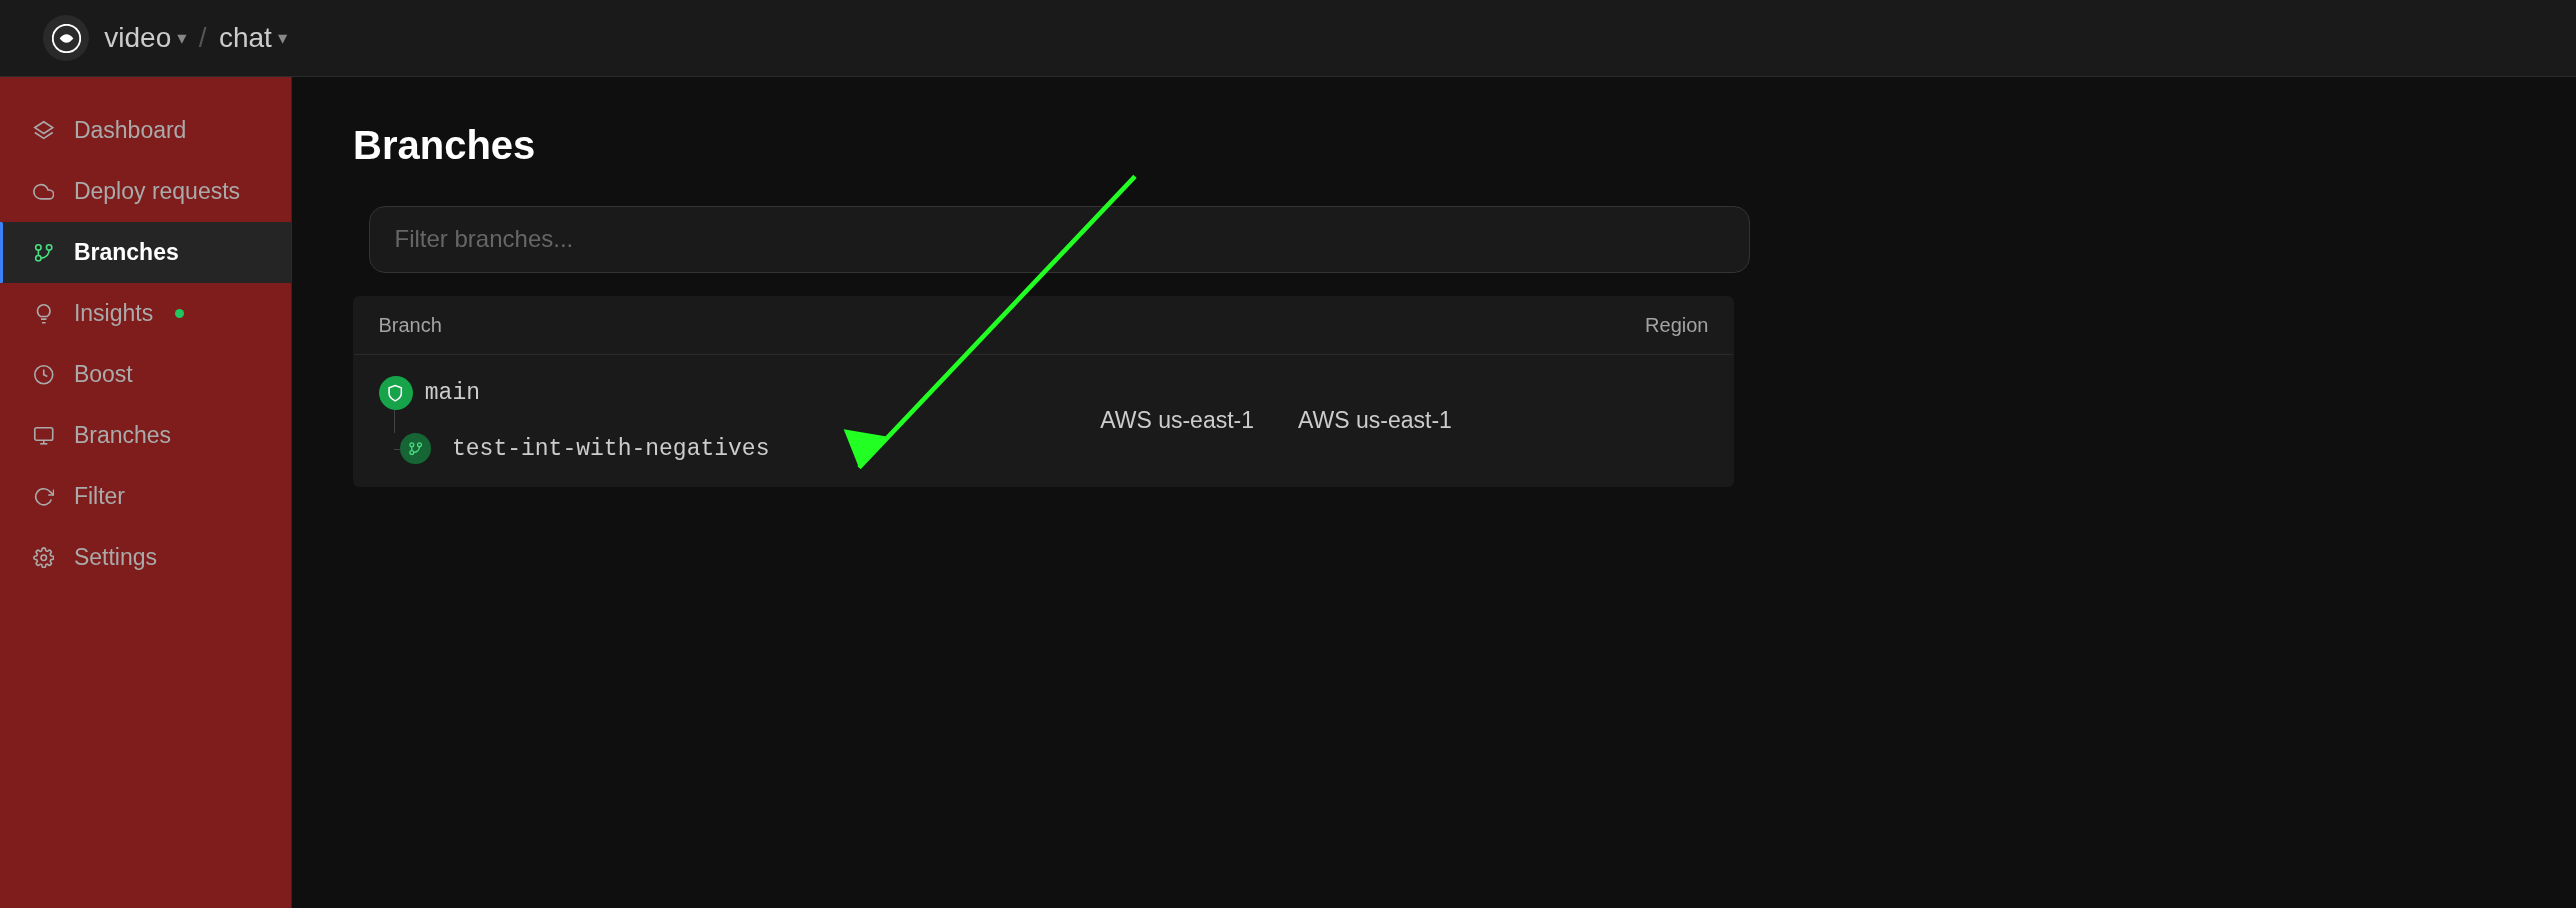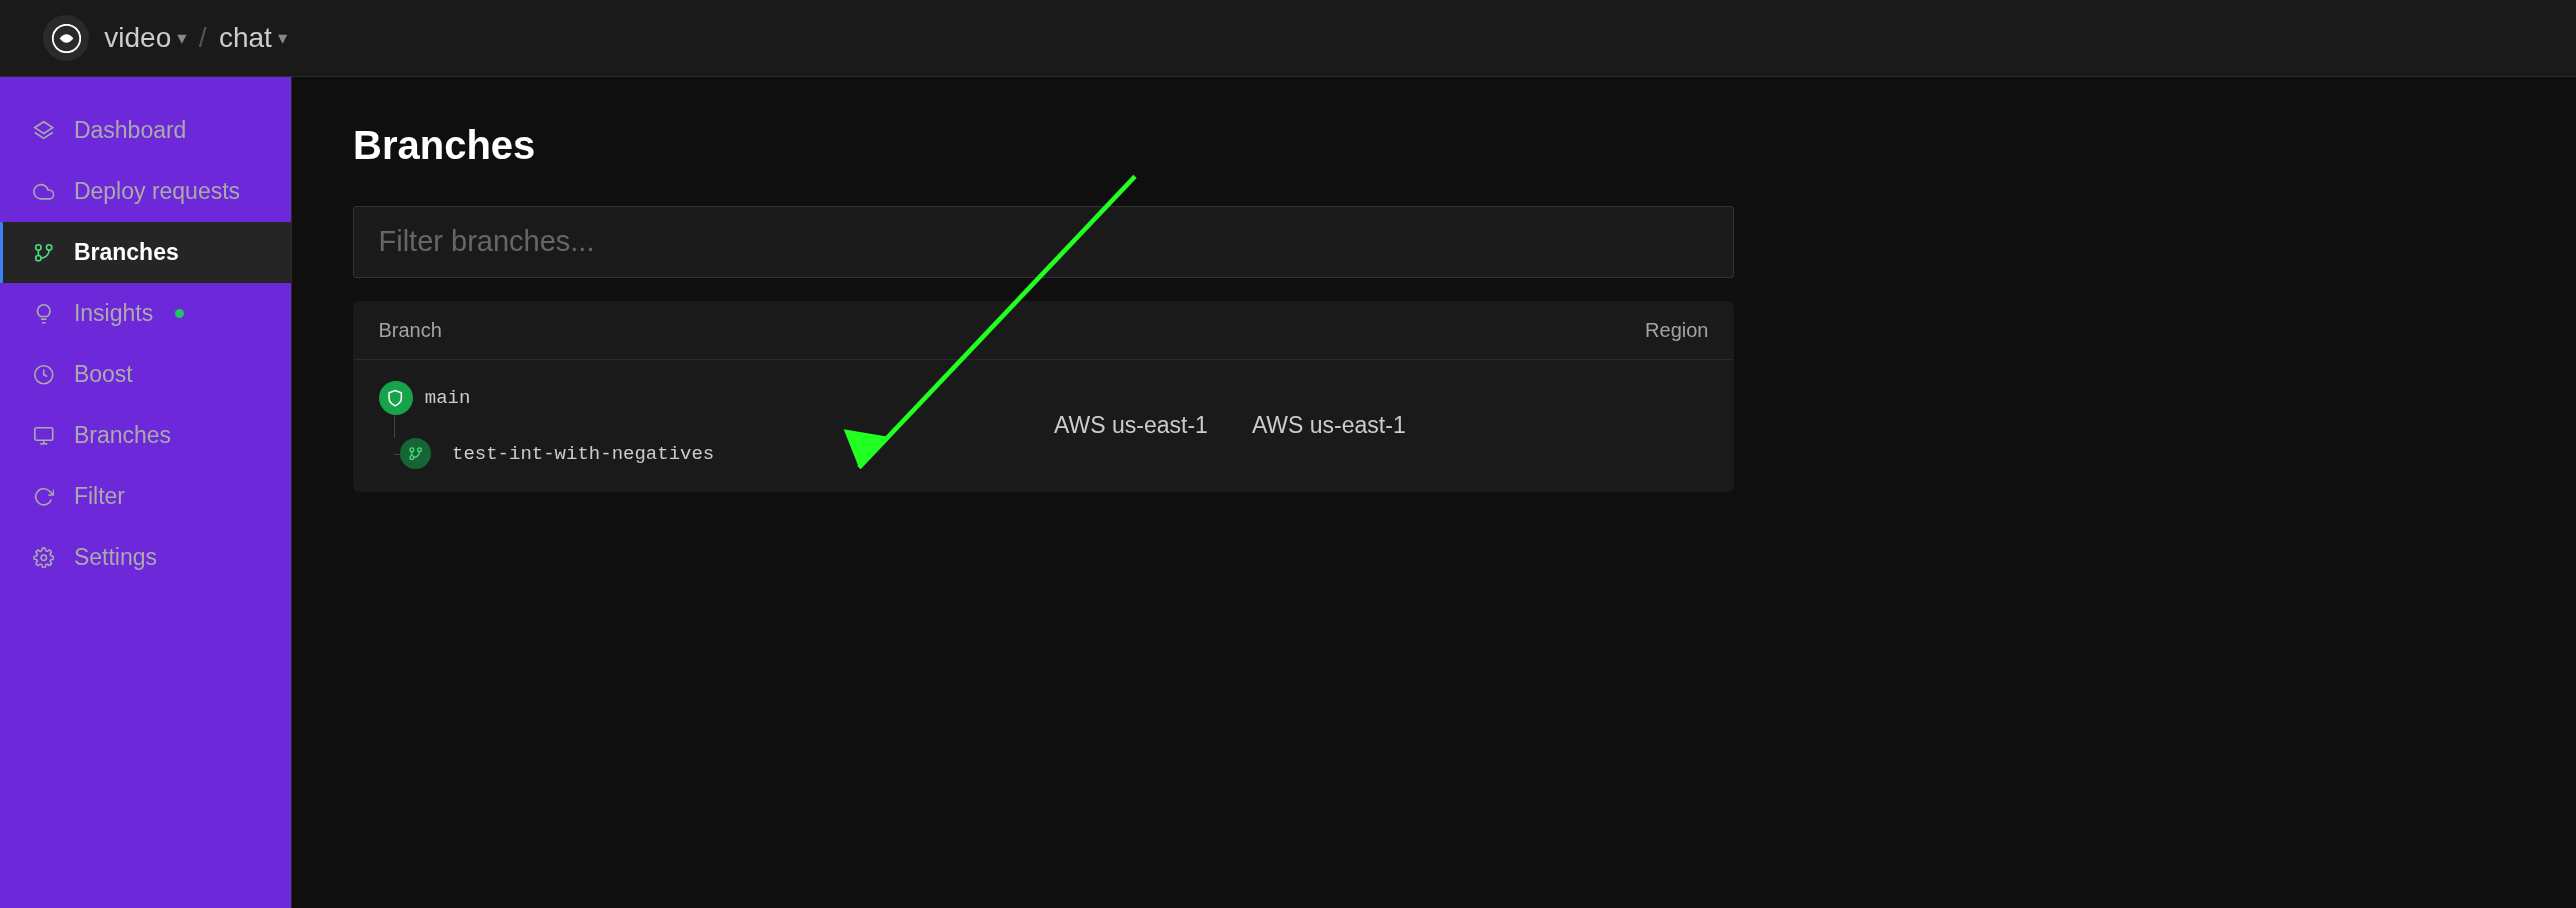--- a/index.html
+++ b/index.html
@@ -72,21 +72,21 @@
     
     .main-layout {
       display: flex;
       flex: 1;
       overflow: hidden;
     }
 
     
     .sidebar {
       width: 292px;
-      background: #6d28d9;
+      background: #7f1d1d;
       border-right: 0.8px solid #2a2a2a;
       padding: 23px 0;
       flex-shrink: 0;
     }
 
     .sidebar-item {
       display: flex;
       align-items: center;
       gap: 18.4px;
       padding: 17px 31px;
@@ -145,26 +145,27 @@
       font-weight: 700;
       color: #ffffff;
       margin-bottom: 38px;
     }
 
     .filter-input {
       width: 100%;
       max-width: 1381px;
       background: #1a1a1a;
       border: 0.8px solid #333;
-      border-radius: 3px;
+      border-radius: 16px;
       padding: 18.4px 24.5px;
-      font-size: 29px;
+      font-size: 24px;
       color: #888;
       margin-bottom: 23px;
       outline: none;
+      margin-left: 16px;
     }
 
     .filter-input::placeholder {
       color: #666;
     }
 
     
     .branches-table {
       width: 100%;
       max-width: 1381px;
@@ -221,21 +222,21 @@
       height: 31px;
       background: #166534;
       border-radius: 50%;
       display: flex;
       align-items: center;
       justify-content: center;
       flex-shrink: 0;
     }
 
     .branch-label {
-      font-size: 19px;
+      font-size: 23px;
       color: #cccccc;
       font-family: 'Courier New', monospace;
     }
 
     .tree-row-main {
       display: flex;
       align-items: center;
       gap: 12.3px;
     }
 

